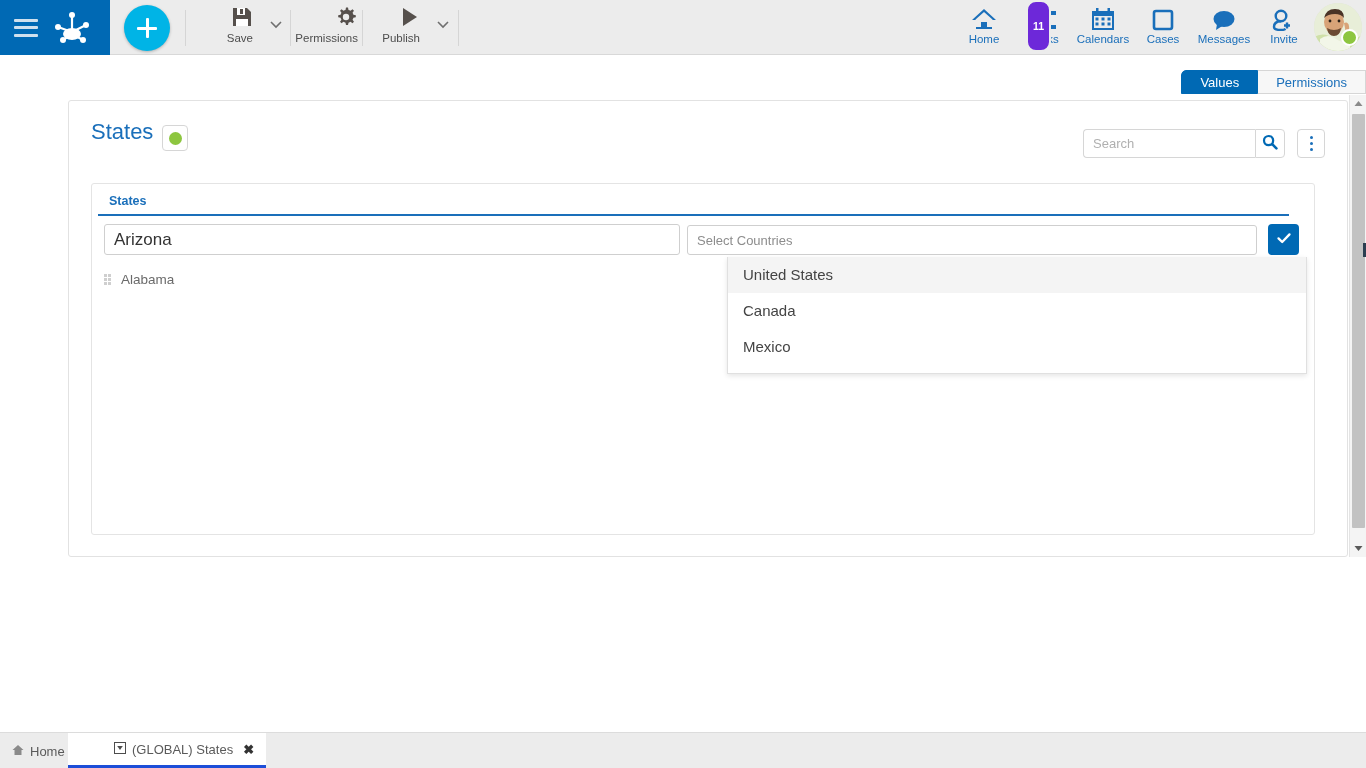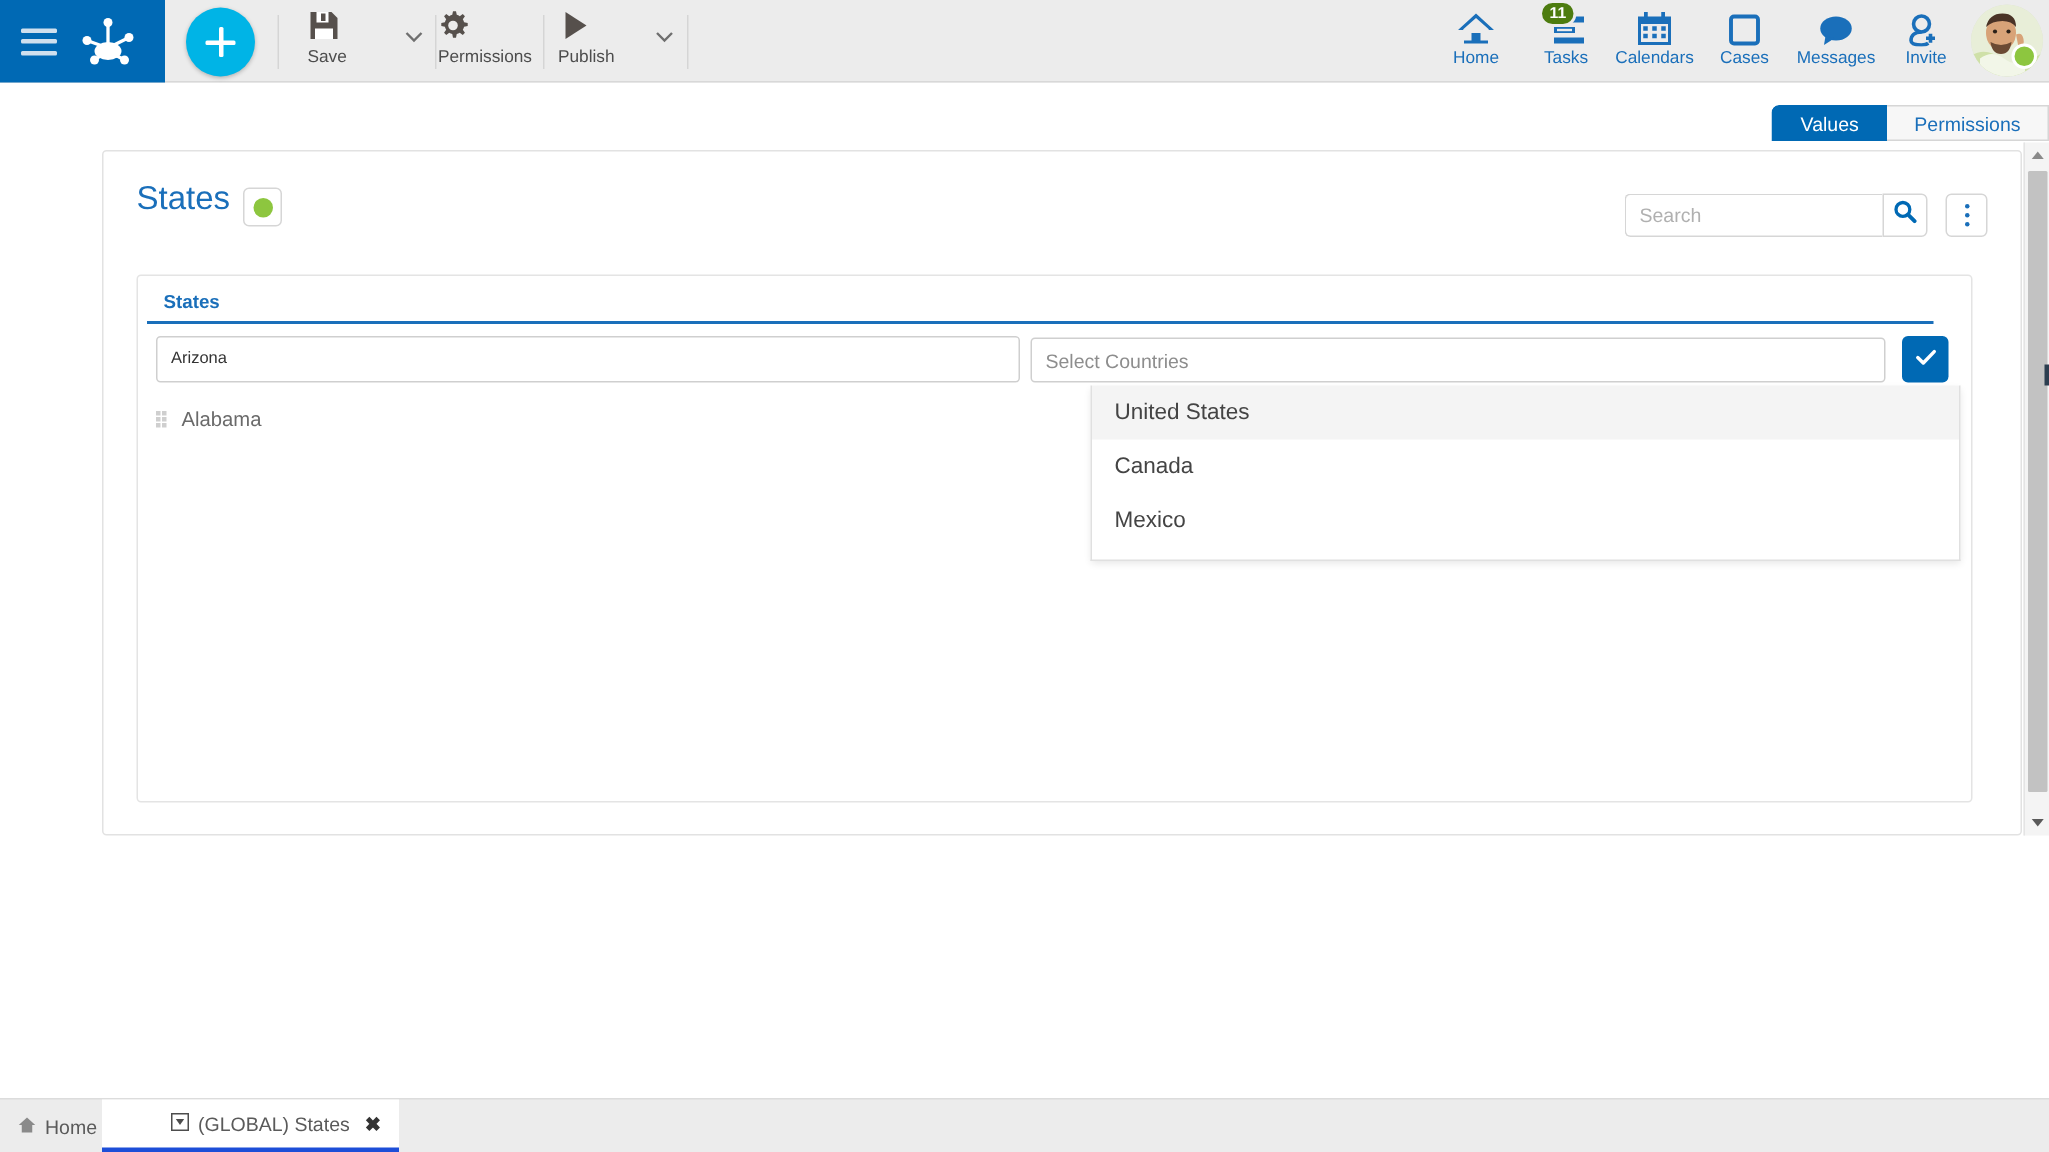--- a/index.html
+++ b/index.html
@@ -48,44 +48,44 @@
   }
   .fab:before, .fab:after {
     content: ""; position: absolute; background: #fff; border-radius: 1px;
   }
   .fab:before { left: 13px; top: 21.5px; width: 20px; height: 3.5px; }
   .fab:after  { top: 13px; left: 21.5px; height: 20px; width: 3.5px; }
 
   .tool-btn {
     position: absolute; top: 4px;
     height: 46px;
-    display: flex; flex-direction: column; align-items: flex-start; justify-content: flex-start;
+    display: flex; flex-direction: column; align-items: flex-end; justify-content: flex-start;
     cursor: pointer; color: #56504c;
   }
   .tool-btn .ti { height: 26px; display:flex; align-items:center; justify-content:center; }
   .tool-btn .tl { font-size: 11.5px; color: #4d4d4d; margin-top: 2px; }
 
   .caret {
     position: absolute; top: 16px;
     width: 16px; height: 16px; cursor: pointer;
   }
   .caret svg { display: block; }
 
   .navitem {
     position: absolute; top: 4px;
     display: flex; flex-direction: column; align-items: center;
     cursor: pointer; width: 62px;
   }
   .navitem .ni { height: 27px; display:flex; align-items:flex-end; justify-content:center; position: relative; }
   .navitem .nl { font-size: 11.5px; color: #1a6fba; margin-top: 2px; }
   .badge {
     position: absolute; left: -4px; top: -4px;
-    background: #4d7c0f; color: #fff;
+    background: #6d28d9; color: #fff;
     font-size: 10.5px; font-weight: bold;
-    border-radius: 10px; padding: 1px 5px;
+    border-radius: 10px; padding: 18px 5px;
     border: 2px solid #ececec;
     line-height: 12px;
   }
   .avatar {
     position: absolute; right: 4px; top: 3px;
     width: 48px; height: 48px; border-radius: 50%;
     overflow: hidden; cursor: pointer;
     background: #dfe6d2;
   }
   .avatar-dot {
@@ -180,21 +180,21 @@
   .field-underline {
     position: absolute; left: 6px; top: 30px;
     width: 1191px; height: 2px; background: #1a6fba;
   }
 
   .row-inputs { position: absolute; left: 6px; top: 40px; }
   .txt-area {
     position: absolute; left: 6px; top: 0;
     width: 576px; height: 31px;
     border: 1px solid #cfcfcf; border-radius: 3px;
-    padding: 6px 9px; font-size: 11px; color: #333;
+    padding: 6px 9px; font-size: 17px; color: #333;
     font-family: "Liberation Sans", sans-serif;
     resize: none; outline: none; overflow: hidden;
     line-height: 17px;
   }
   .combo {
     position: absolute; left: 589px; top: 1px;
     width: 570px; height: 30px;
     border: 1px solid #cfcfcf; border-radius: 3px;
     padding: 0 9px; font-size: 13px; color: #333;
     font-family: "Liberation Sans", sans-serif;

